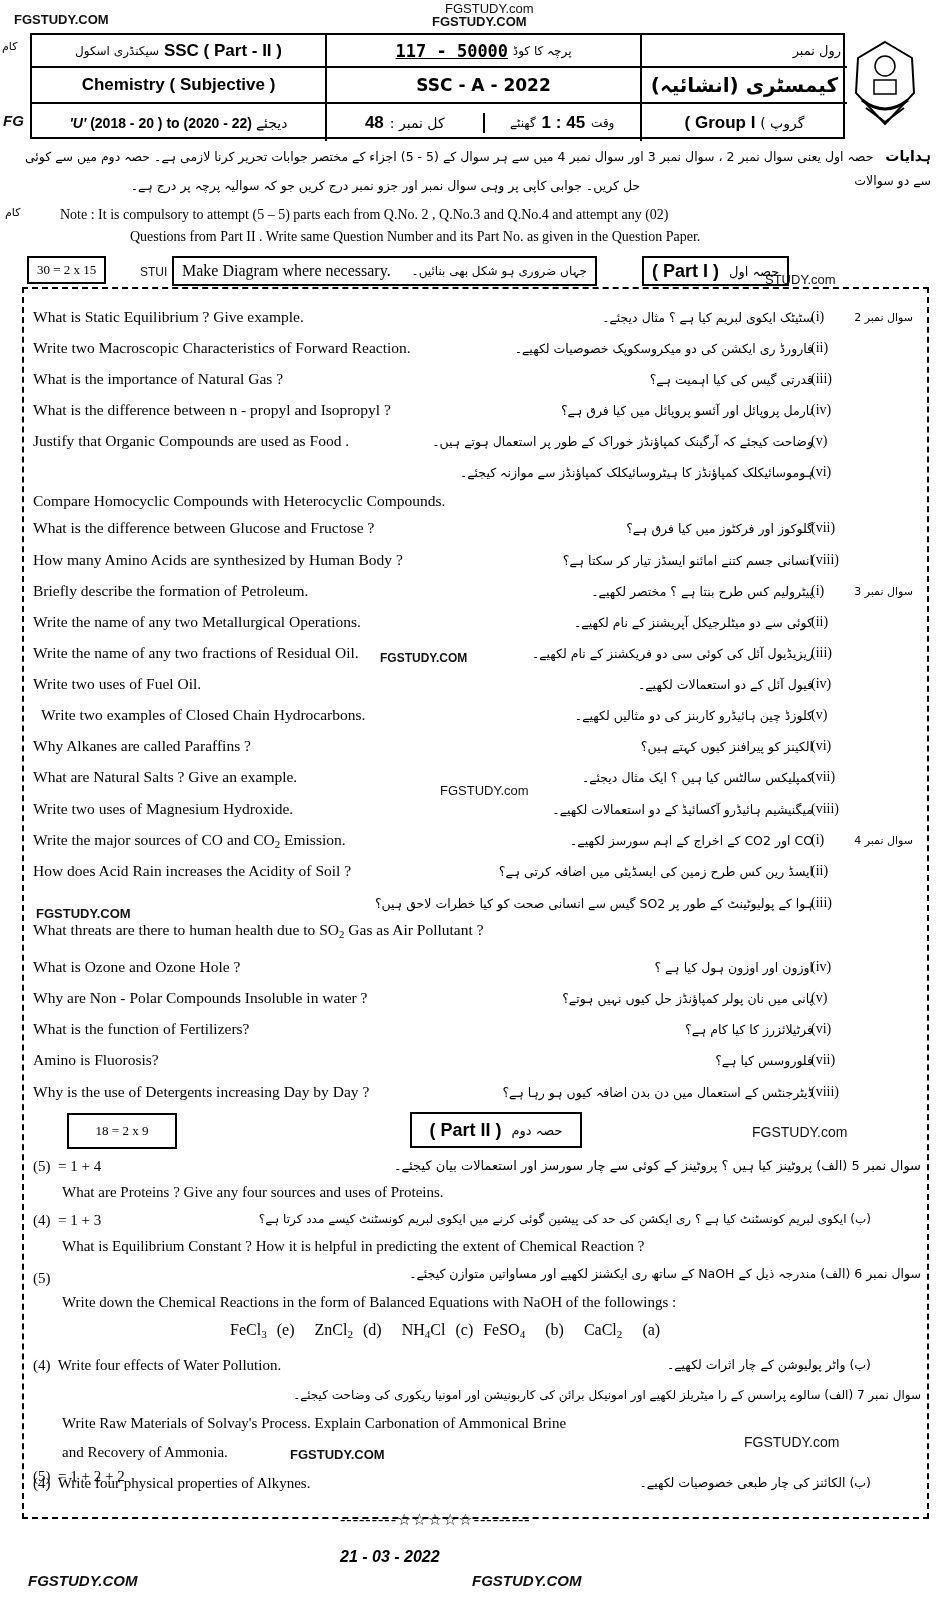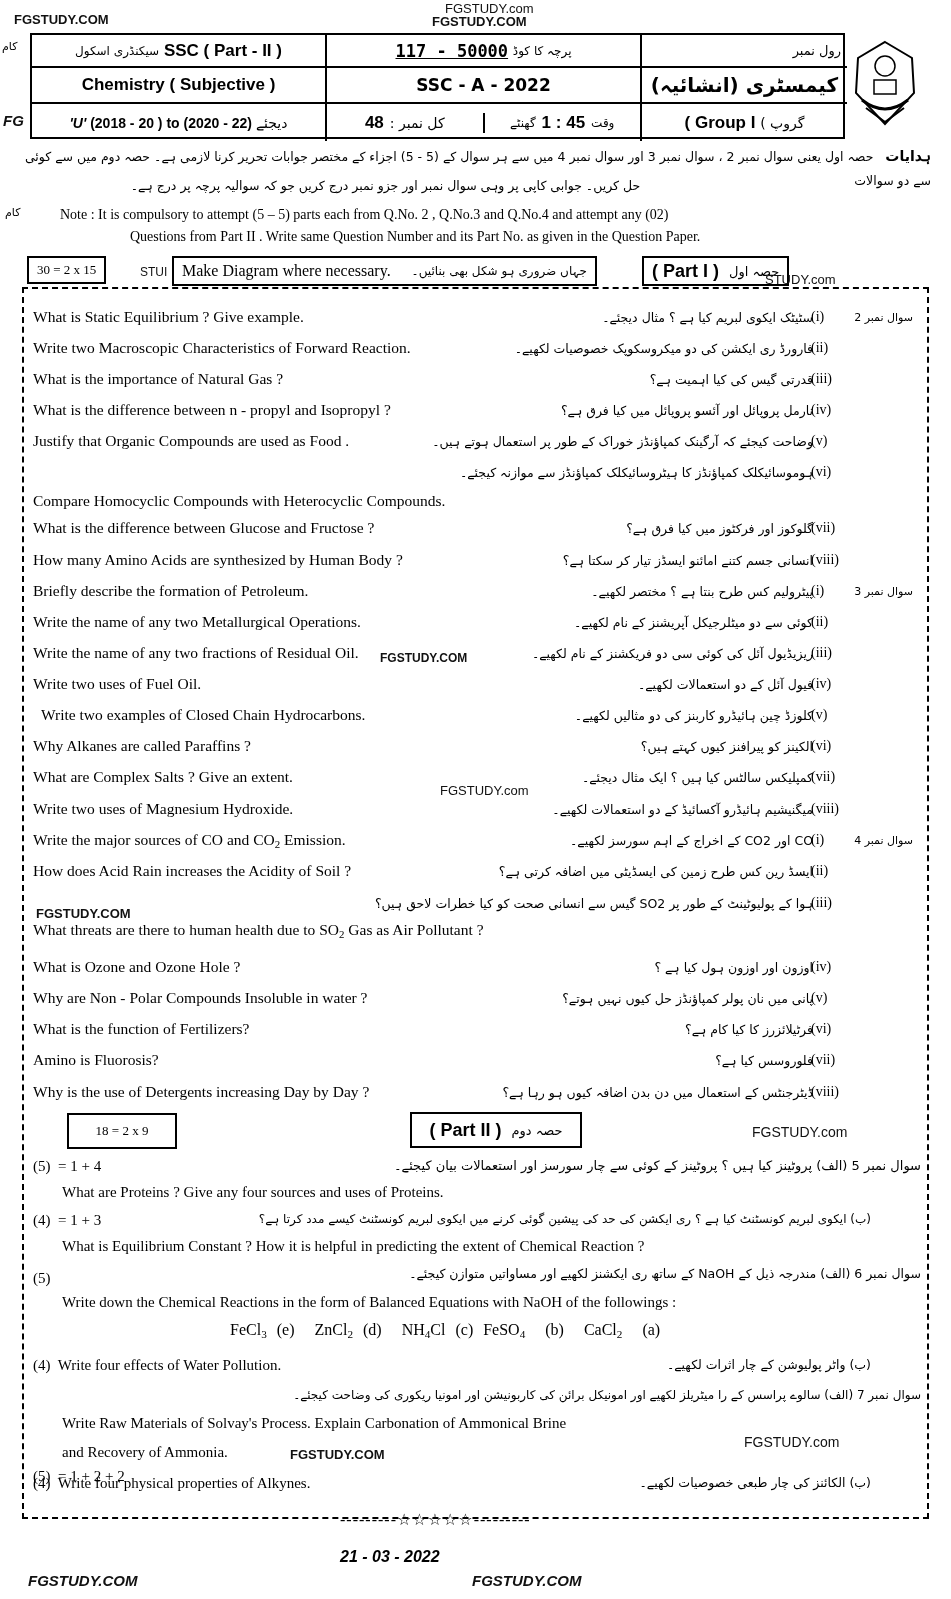--- a/index.html
+++ b/index.html
@@ -196,21 +196,21 @@
       <span class="q-en">Write two examples of Closed Chain Hydrocarbons.</span>
       <span class="q-ur">کلوزڈ چین ہائیڈرو کاربنز کی دو مثالیں لکھیے۔</span>
       <span class="q-no">(v)</span>
     </div>
   <div class="q-row" style="top:732px;">
       <span class="q-en">Why Alkanes are called Paraffins ?</span>
       <span class="q-ur">الکینز کو پیرافنز کیوں کہتے ہیں؟</span>
       <span class="q-no">(vi)</span>
     </div>
   <div class="q-row" style="top:763px;">
-      <span class="q-en">What are Complex Salts ? Give an extent.</span>
+      <span class="q-en">What are Natural Salts ? Give an example.</span>
       <span class="q-ur">کمپلیکس سالٹس کیا ہیں ؟ ایک مثال دیجئے۔</span>
       <span class="q-no">(vii)</span>
     </div>
   <div class="q-row" style="top:795px;">
       <span class="q-en">Write two uses of Magnesium Hydroxide.</span>
       <span class="q-ur">میگنیشیم ہائیڈرو آکسائیڈ کے دو استعمالات لکھیے۔</span>
       <span class="q-no">(viii)</span>
     </div>
   <div class="q-row" style="top:826px;">
       <span class="q-en">Write the major sources of CO and CO<sub>2</sub> Emission.</span>

